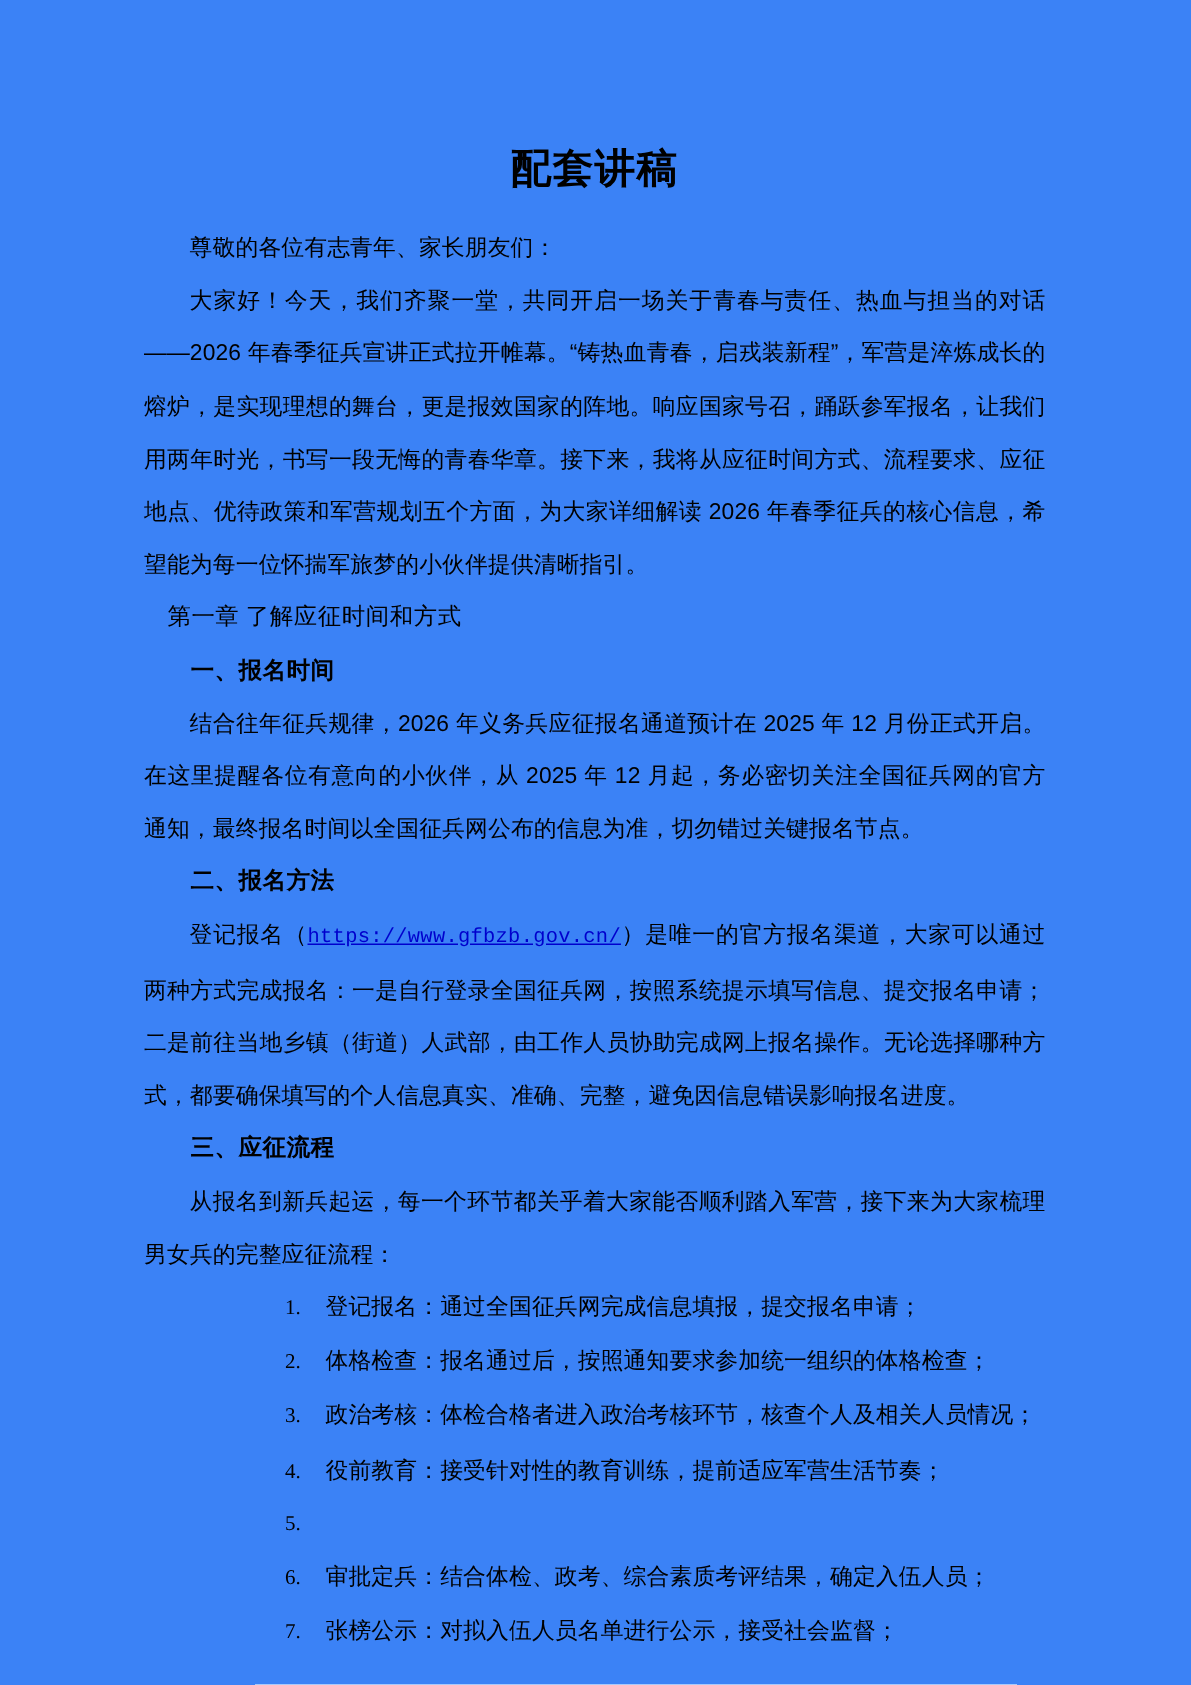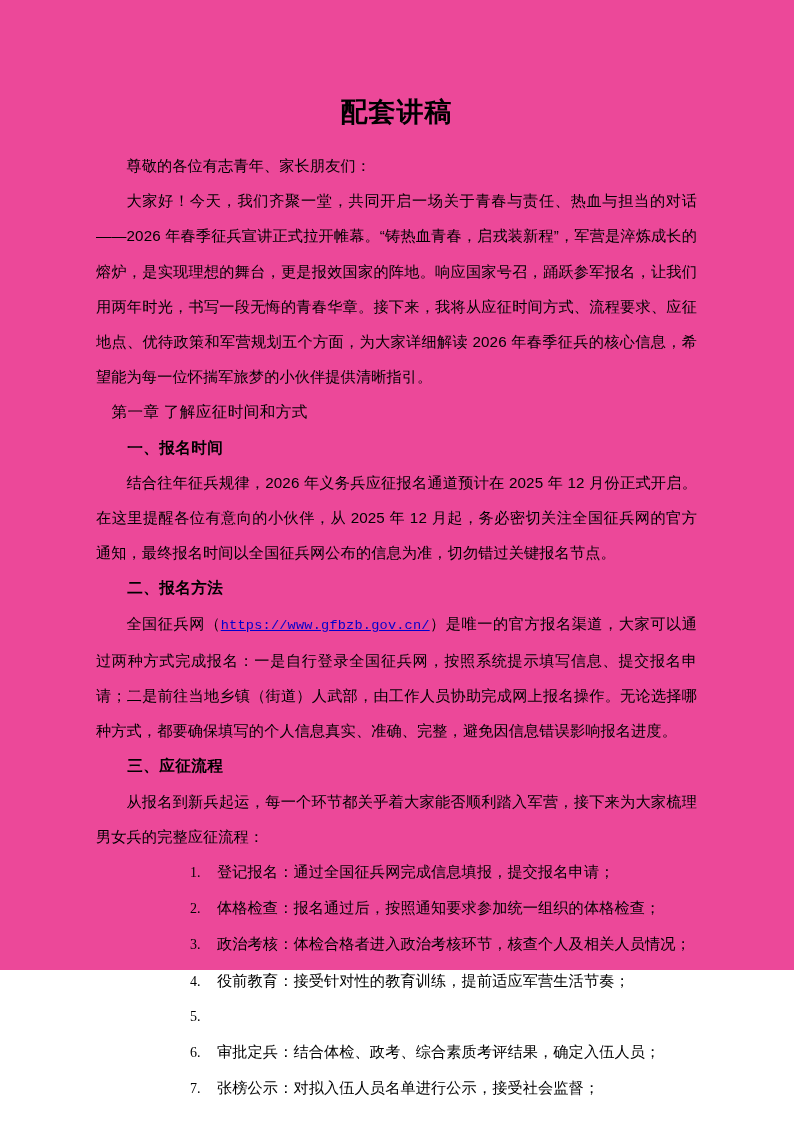--- a/index.html
+++ b/index.html
@@ -13,24 +13,24 @@
     height: 1123px;
     overflow: hidden;
     font-family: "Liberation Sans", "DejaVu Sans", sans-serif;
     color: #000000;
     -webkit-font-smoothing: antialiased;
   }
 
   .page {
     position: relative;
     width: 794px;
-    height: 970px;
+    height: 1123px;
     box-sizing: border-box;
     padding: 0 97px 0 96px;
-    background: #ec4899;
+    background: #3b82f6;
   }
 
   
   .doc-title {
     margin: 0;
     padding-top: 93px;
     text-align: center;
     font-family: "Liberation Sans", "DejaVu Sans", sans-serif;
     font-size: 27px;
     font-weight: 700;
@@ -132,21 +132,21 @@
     <p class="para indent2">大家好！今天，我们齐聚一堂，共同开启一场关于青春与责任、热血与担当的对话——2026 年春季征兵宣讲正式拉开帷幕。“铸热血青春，启戎装新程”，军营是淬炼成长的熔炉，是实现理想的舞台，更是报效国家的阵地。响应国家号召，踊跃参军报名，让我们用两年时光，书写一段无悔的青春华章。接下来，我将从应征时间方式、流程要求、应征地点、优待政策和军营规划五个方面，为大家详细解读 2026 年春季征兵的核心信息，希望能为每一位怀揣军旅梦的小伙伴提供清晰指引。</p>
 
     <p class="heading">第一章  了解应征时间和方式</p>
 
     <p class="heading-sub">一、报名时间</p>
 
     <p class="para indent2">结合往年征兵规律，2026 年义务兵应征报名通道预计在 2025 年 12 月份正式开启。在这里提醒各位有意向的小伙伴，从 2025 年 12 月起，务必密切关注全国征兵网的官方通知，最终报名时间以全国征兵网公布的信息为准，切勿错过关键报名节点。</p>
 
     <p class="heading-sub">二、报名方法</p>
 
-    <p class="para indent2"><span>全国征兵网（</span><a class="doc-link" href="#">https://www.gfbzb.gov.cn/</a><span>）是唯一的官方报名渠道，大家可以通过两种方式完成报名：一是自行登录全国征兵网，按照系统提示填写信息、提交报名申请；二是前往当地乡镇（街道）人武部，由工作人员协助完成网上报名操作。无论选择哪种方式，都要确保填写的个人信息真实、准确、完整，避免因信息错误影响报名进度。</span></p>
+    <p class="para indent2"><span>登记报名（</span><a class="doc-link" href="#">https://www.gfbzb.gov.cn/</a><span>）是唯一的官方报名渠道，大家可以通过两种方式完成报名：一是自行登录全国征兵网，按照系统提示填写信息、提交报名申请；二是前往当地乡镇（街道）人武部，由工作人员协助完成网上报名操作。无论选择哪种方式，都要确保填写的个人信息真实、准确、完整，避免因信息错误影响报名进度。</span></p>
 
     <p class="heading-sub">三、应征流程</p>
 
     <p class="para indent2">从报名到新兵起运，每一个环节都关乎着大家能否顺利踏入军营，接下来为大家梳理男女兵的完整应征流程：</p>
 
 
     <ol class="proc-list">
         <li>
           <span class="num">1.</span>
           <span class="txt">登记报名：通过全国征兵网完成信息填报，提交报名申请；</span>

